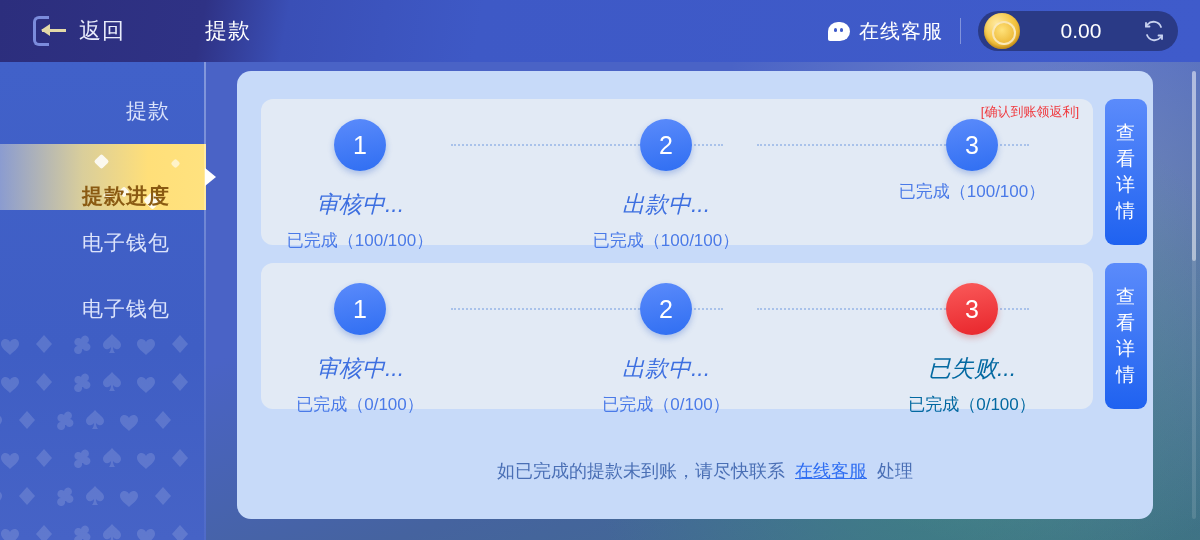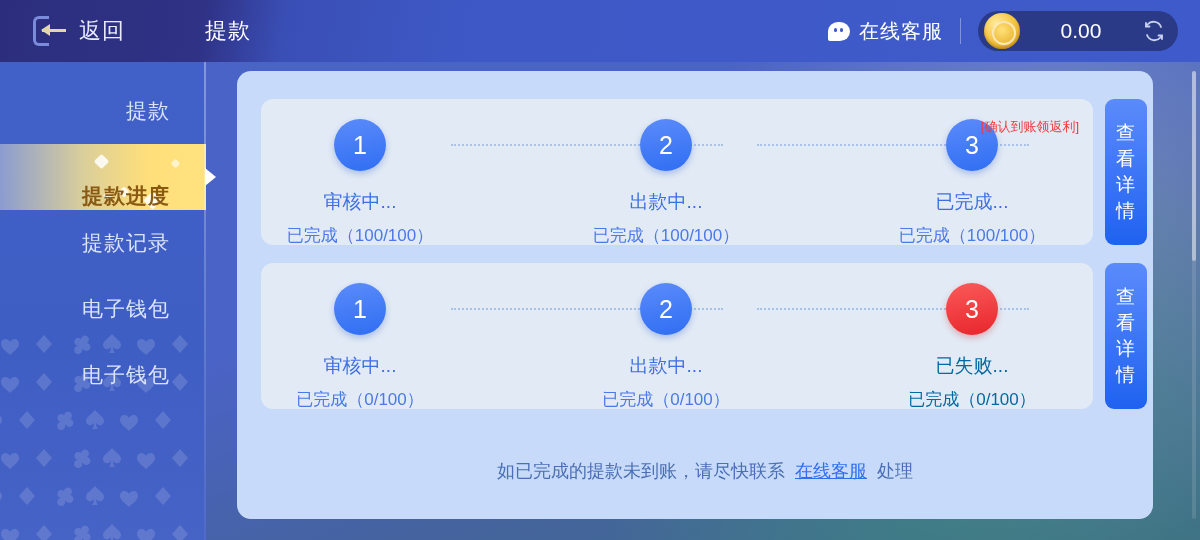--- a/index.html
+++ b/index.html
@@ -132,34 +132,34 @@
     width:52px; height:52px; border-radius:50%; margin:0 auto;
     display:flex; align-items:center; justify-content:center;
     color:#fff; font-size:25px;
     background:linear-gradient(170deg,#5b8bfb 0%,#2f6ef2 100%);
     box-shadow:0 3px 6px rgba(40,90,200,.3);
   }
   .bubble.fail{
     background:linear-gradient(170deg,#fa5a5a 0%,#e8252b 100%);
     box-shadow:0 3px 6px rgba(200,40,40,.3);
   }
-  .st-title{ margin-top:18px; font-size:19px; color:#3d6fe0; }
+  .st-title{ margin-top:18px; font-size:23px; color:#3d6fe0;font-style:italic; }
   .st-sub{ margin-top:9px; font-size:17px; color:#4a7ae8; }
   .st-title.fail,.st-sub.fail{ color:#0369a1; }
 
   .conn{
     position:absolute; top:45px; height:2px;
     border-top:2px dotted #a9c2ea;
   }
   .conn.c-a{ left:190px; width:272px; }
   .conn.c-b{ left:496px; width:272px; }
 
   .rebate{
     position:absolute; right:14px; top:4px;
-    color:#f03a3f; font-size:13px; white-space:nowrap;margin-top:15px;
+    color:#f03a3f; font-size:13px; white-space:nowrap;
   }
 
   .detail-btn{
     position:absolute; width:42px; height:146px; right:-54px; top:0;
     background:linear-gradient(180deg,#5b8bfb 0%,#1f62f0 100%);
     border-radius:9px; color:#fff; font-size:19px; line-height:26px;
     display:flex; flex-direction:column; align-items:center; justify-content:center;
     cursor:pointer; letter-spacing:1px;
   }
 
@@ -245,23 +245,20 @@
         <span class="sp" style="left:96px;top:12px;width:11px;height:11px;"></span>
         <span class="sp" style="left:120px;top:44px;width:8px;height:8px;"></span>
         <span class="sp" style="left:146px;top:50px;width:13px;height:13px;"></span>
         <span class="sp" style="left:104px;top:48px;width:7px;height:7px;opacity:.7;"></span>
         <span class="sp" style="left:172px;top:16px;width:7px;height:7px;opacity:.7;"></span>
       </span>
       <span class="lbl">提款进度</span>
       <span class="arrow-mark"></span>
     </div>
     <div class="side-item">
-      <span class="lbl">提款记录</span>
-    </div>
-    <div class="side-item">
       <span class="lbl">电子钱包</span>
     </div>
     <div class="side-item">
       <span class="lbl">电子钱包</span>
     </div>
   </div>
   <span class="side-right-line"></span>
 </div>
 
 <div class="panel">
@@ -276,21 +273,20 @@
         <div class="st-title">审核中...</div>
         <div class="st-sub">已完成（100/100）</div>
       </div>
       <div class="step s2">
         <div class="bubble">2</div>
         <div class="st-title">出款中...</div>
         <div class="st-sub">已完成（100/100）</div>
       </div>
       <div class="step s3">
         <div class="bubble">3</div>
-        <div class="st-title">已完成...</div>
         <div class="st-sub">已完成（100/100）</div>
       </div>
 
       <div class="rebate">[确认到账领返利]</div>
     </div>
     <div class="detail-btn">
       <span>查</span>
       <span>看</span>
       <span>详</span>
       <span>情</span>

